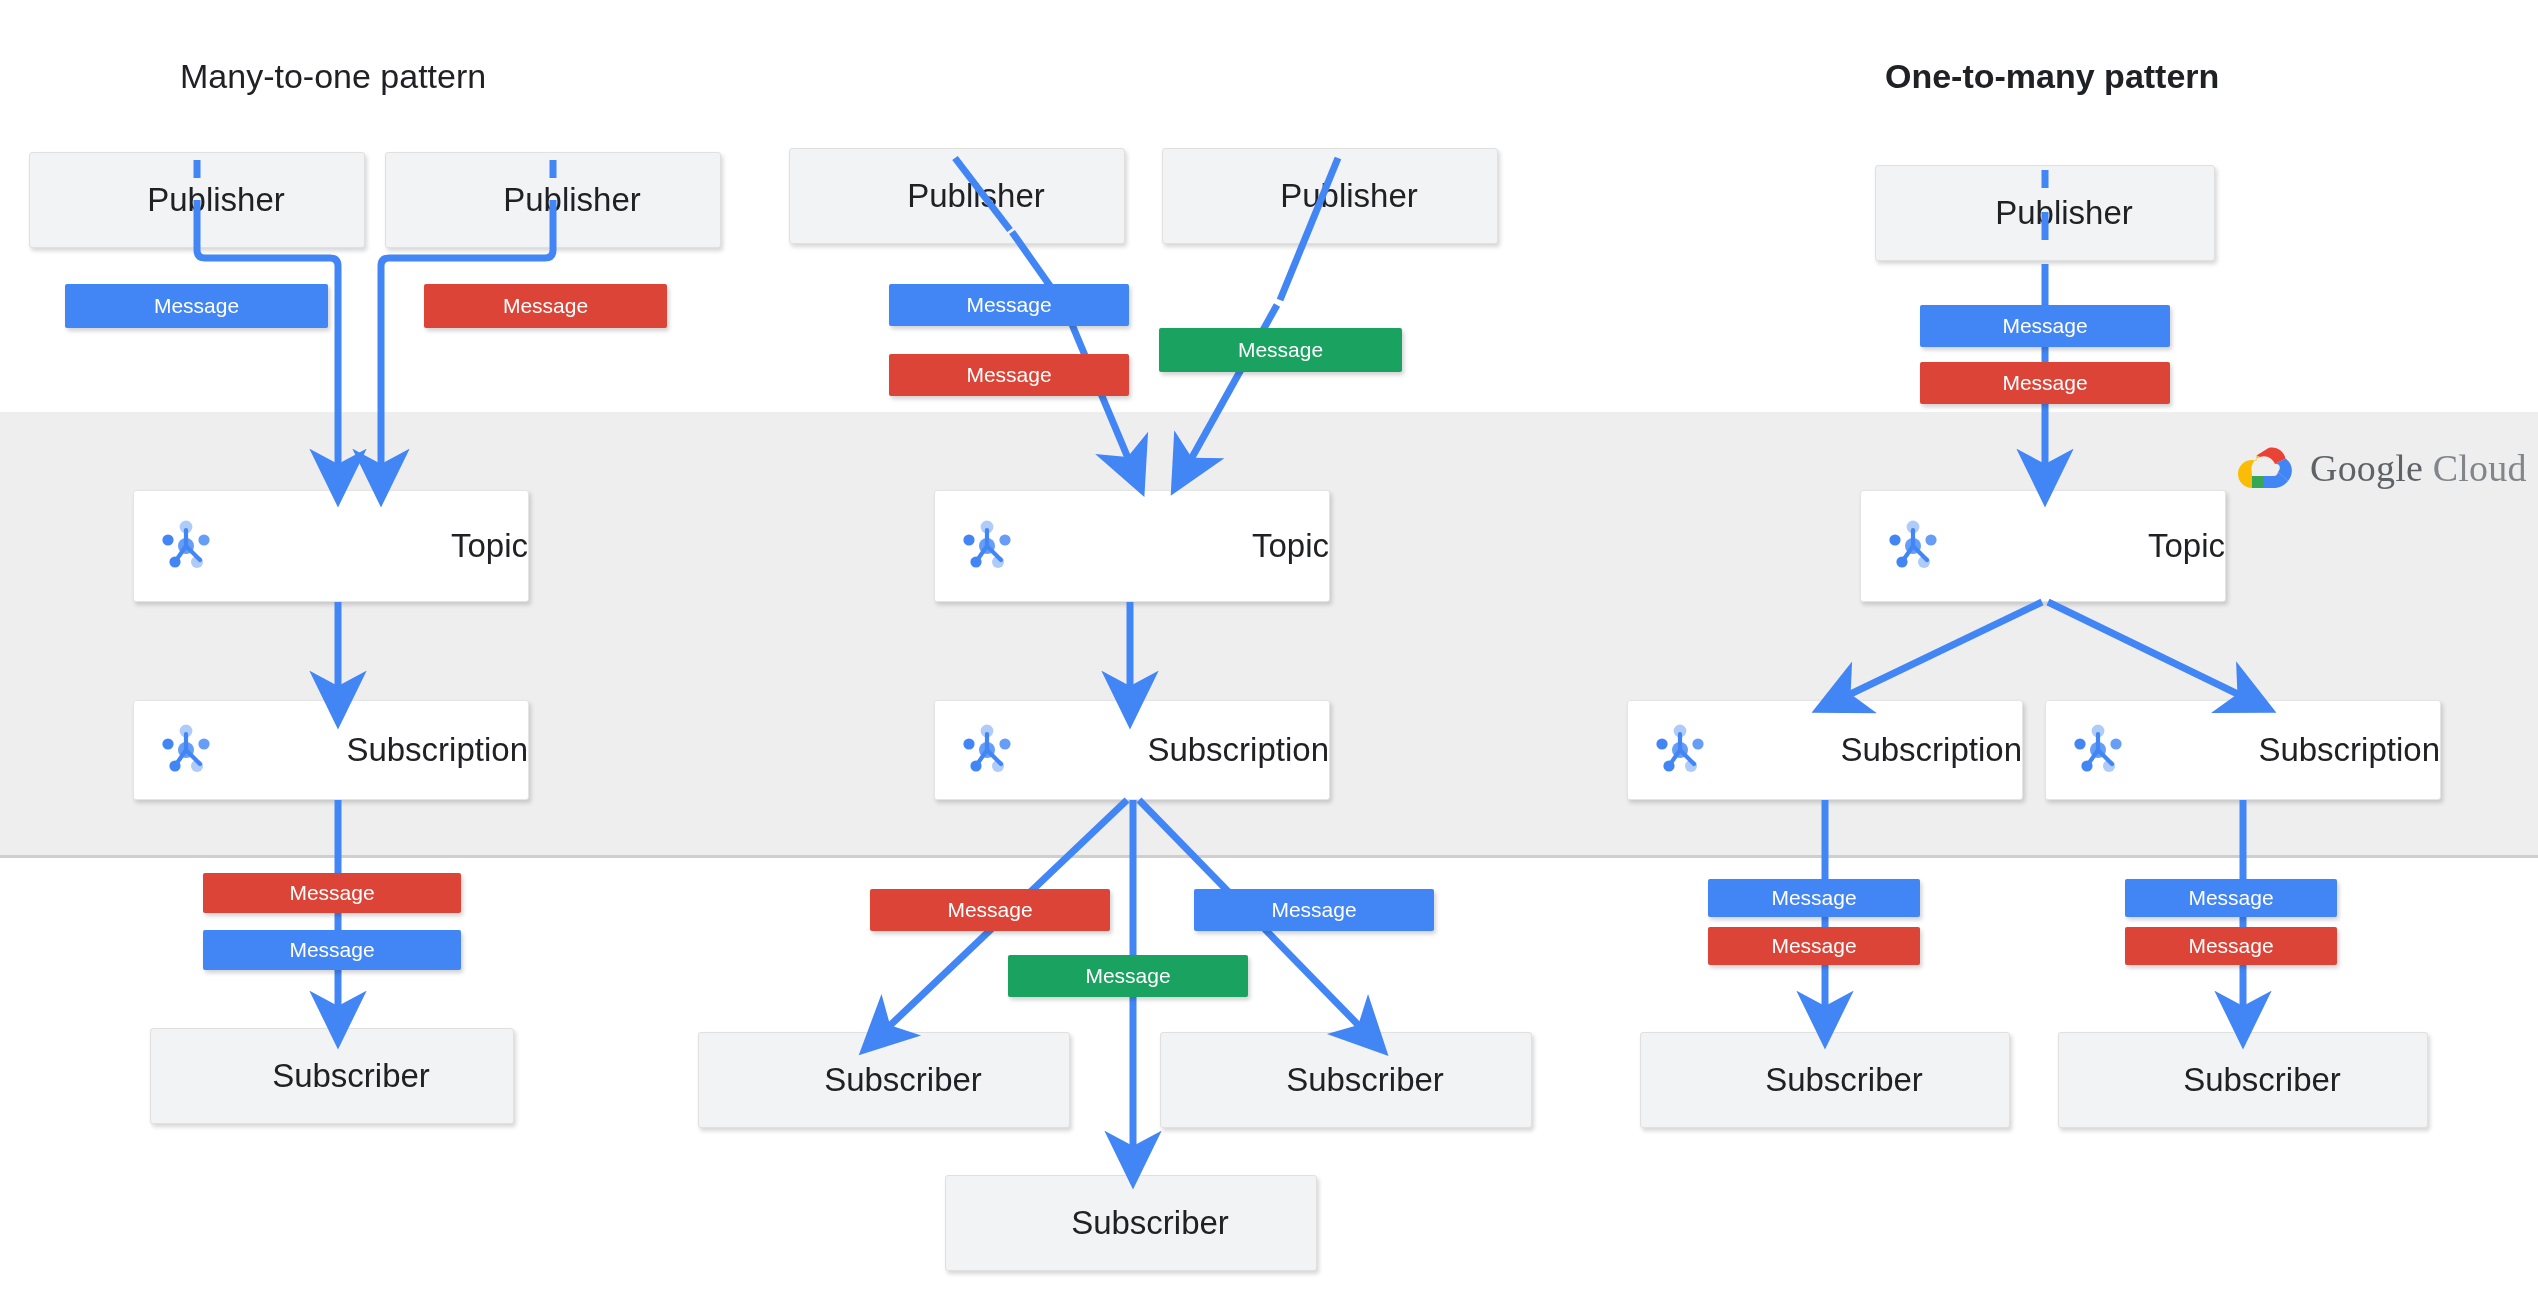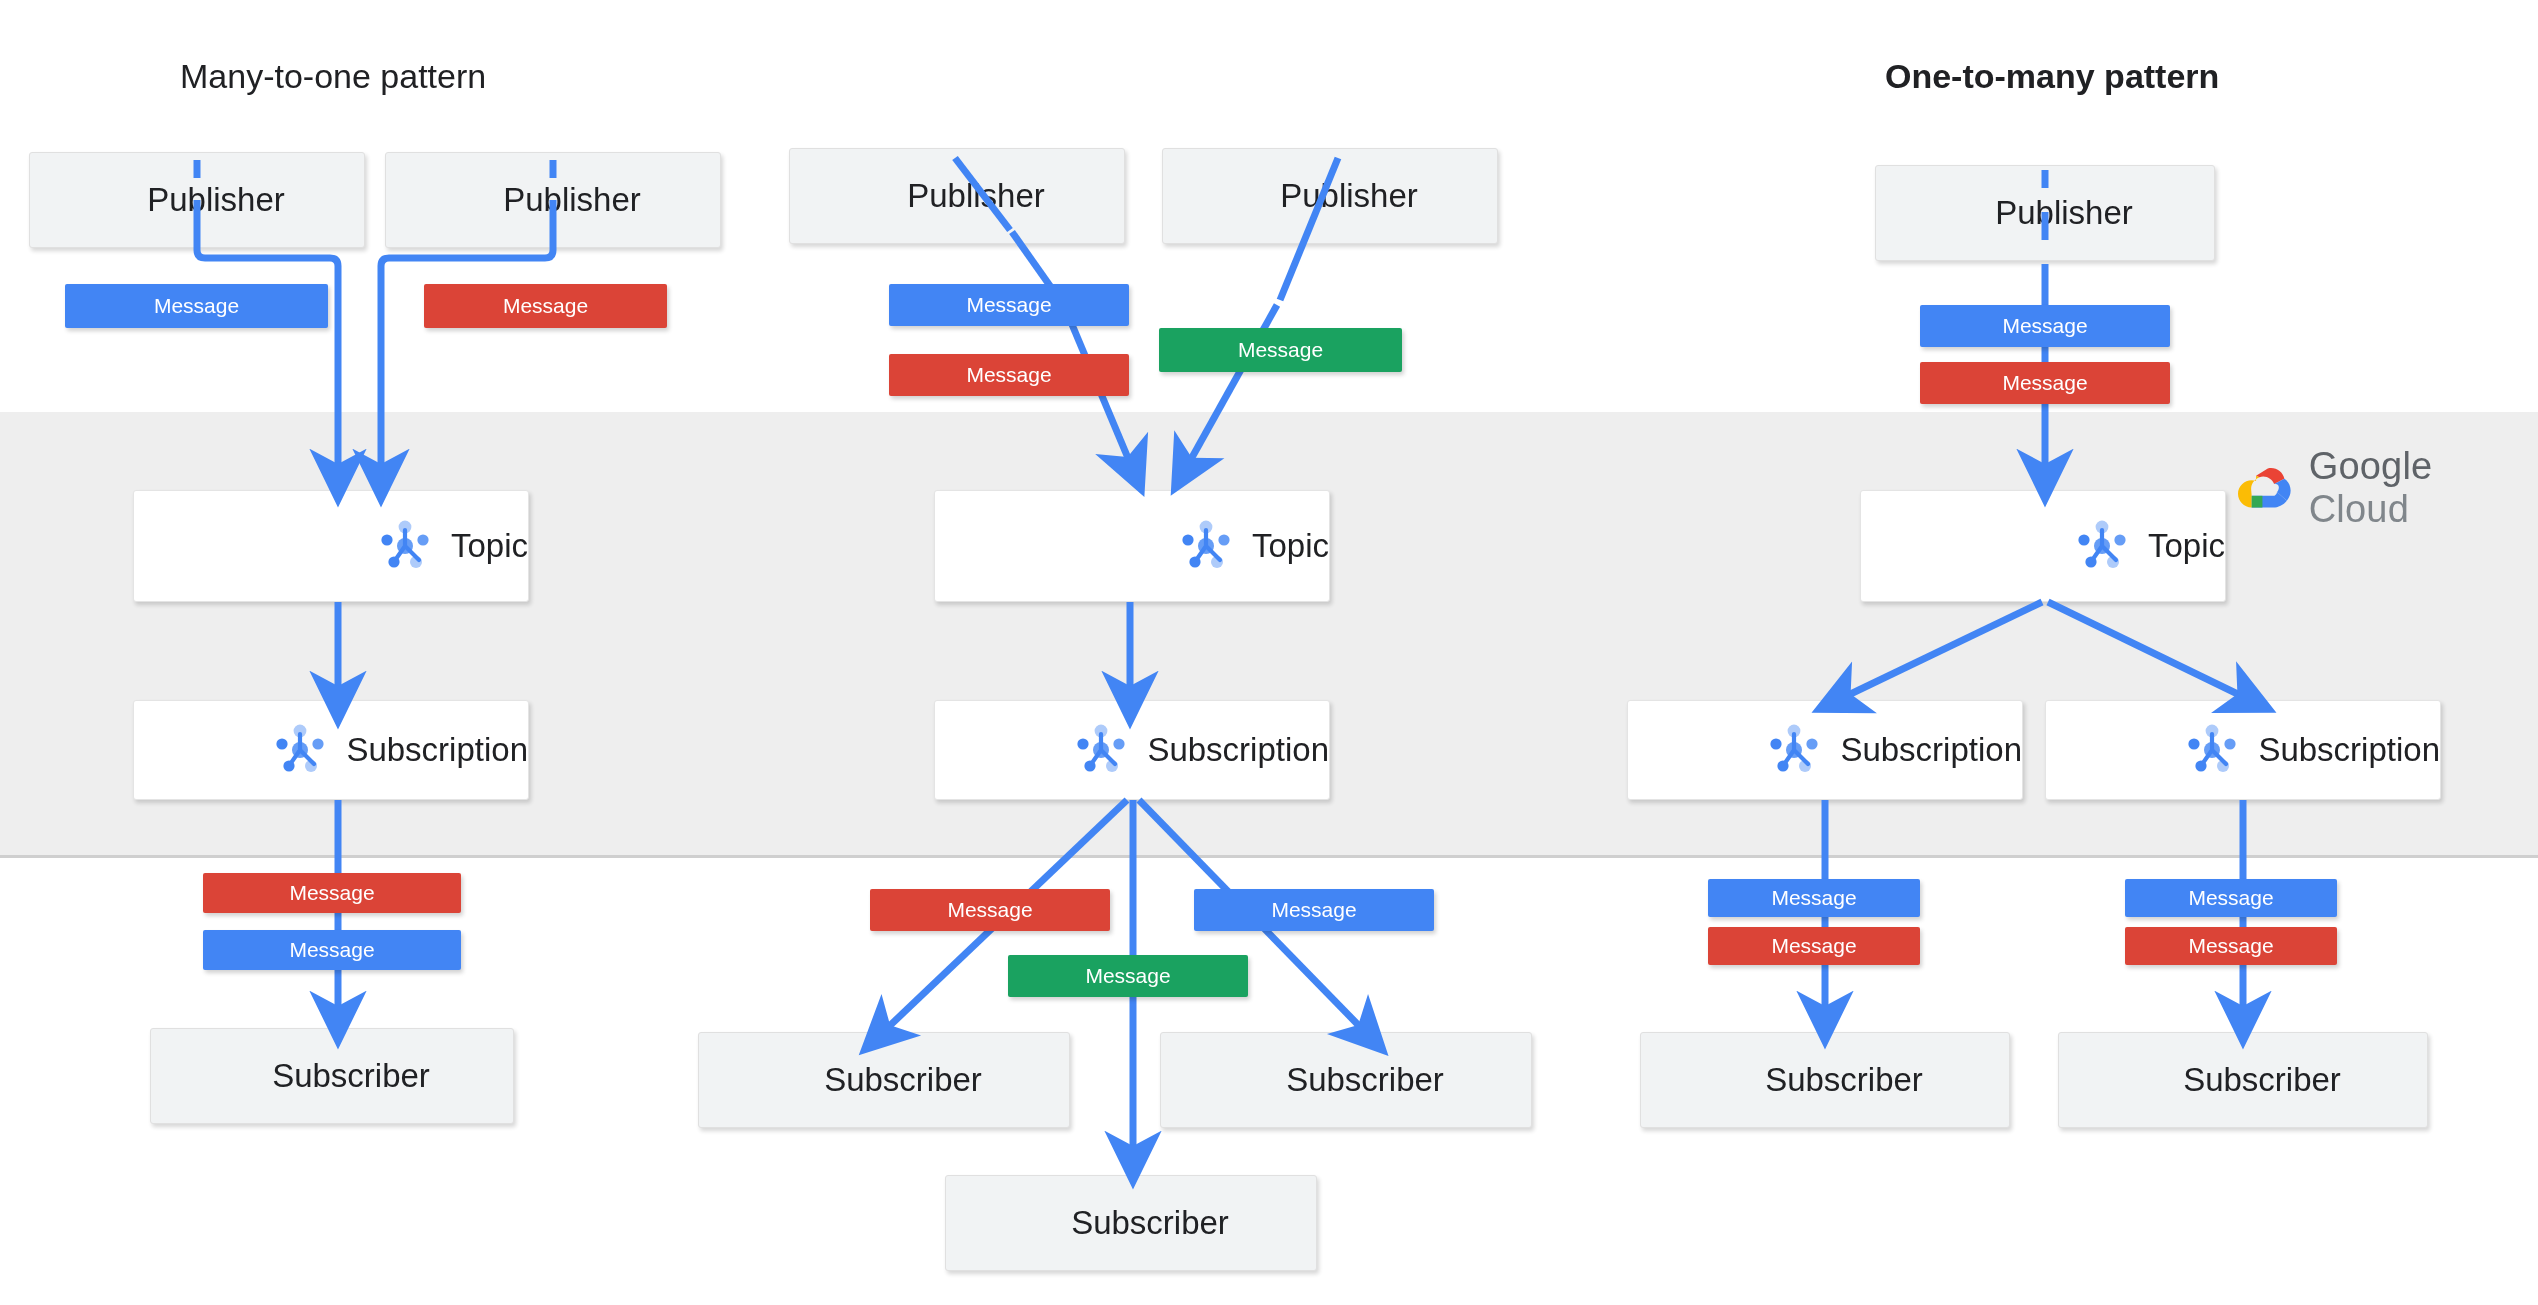--- a/index.html
+++ b/index.html
@@ -10,39 +10,39 @@
   .cloud-band{position:absolute;left:0;width:2538px;background:#eeeeee;border-bottom:3px solid #cfcfcf;}
 
   
   .title{position:absolute;font-size:34px;color:#202124;white-space:pre;font-weight:400;}
 
   
   .node{position:absolute;box-sizing:border-box;display:flex;align-items:center;
         justify-content:center;border-radius:3px;font-size:33px;color:#202124;padding-left:38px;}
   .node.grey{background:#f1f3f4;border:1px solid #e0e0e0;box-shadow:2px 3px 4px rgba(0,0,0,.16);}
   .node.white{background:#ffffff;border:1px solid #e4e4e4;box-shadow:2px 3px 4px rgba(0,0,0,.16);
-              justify-content:flex-end;padding-left:24px;}
+              justify-content:space-between;padding-left:24px;}
   .node.white .lbl{margin-left:18px;}
 
   
   .msg{position:absolute;box-sizing:border-box;display:flex;align-items:center;justify-content:center;
        color:#fff;font-size:21px;border-radius:2px;box-shadow:2px 3px 4px rgba(0,0,0,.18);z-index:6;}
   .msg.blue{background:#4285f4;}
   .msg.red{background:#db4437;}
   .msg.green{background:#1aa260;}
 
   
   #wires{position:absolute;left:0;top:0;width:2538px;height:1305px;z-index:3;}
 
   
   .ps{width:56px;height:56px;flex:none;}
 
   
   .gclogo{position:absolute;display:flex;align-items:center;z-index:8;}
-  .gctext{font-size:38px;color:#5f6368;margin-left:16px;letter-spacing:.2px;}
+  .gctext{font-size:38px;color:#5f6368;margin-left:16px;letter-spacing:.2px;font-family:Liberation Serif, serif;}
   .gctext b{font-weight:400;}
 </style>
 </head>
 <body>
 
 <div id="stage">
 
   <div class="cloud-band" style="top:412px;height:443px;"></div>
 
   <div class="gclogo" style="left:2238px;top:445px;">

